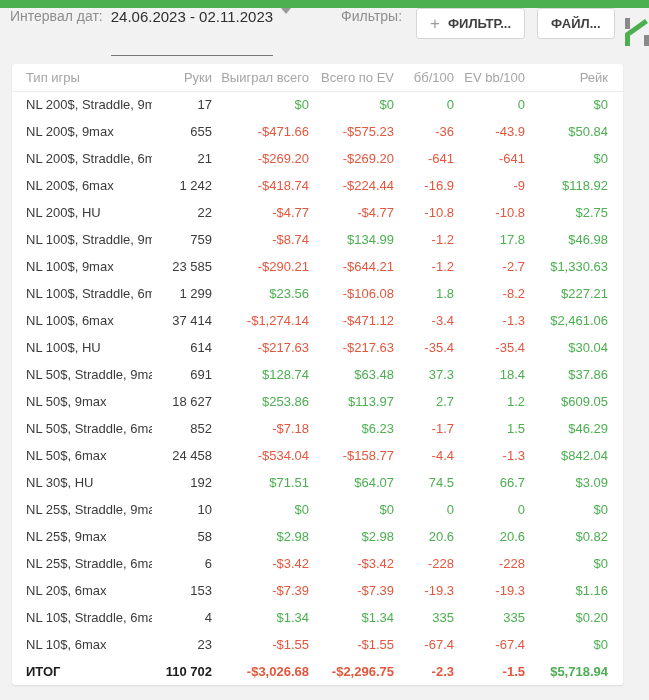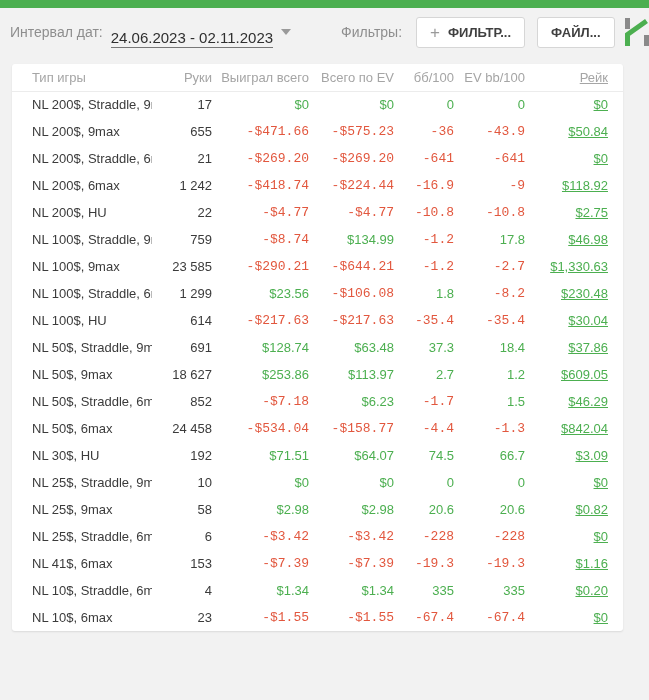--- a/index.html
+++ b/index.html
@@ -14,34 +14,32 @@
     background:#f2f2f2;
     font-family:"Liberation Sans", sans-serif;
     color:#3b3b3b;
     position:relative;
   }
   .top-strip{height:8px;background:var(--accent);}
   
   .toolbar{
     height:48px;
     display:flex;
-    align-items:center;
     padding-left:10px;
     white-space:nowrap;
     overflow:hidden;
   }
   .muted-label{font-size:14px;color:#8e8e8e;}
   .date-value{
     margin-left:8px;
     font-size:15px;
     color:#2f2f2f;
     border-bottom:1px solid #777;
     padding-bottom:1px;
     cursor:pointer;
-    margin-top:13px;
   }
   .caret{
     width:0;height:0;margin-left:8px;
     border-left:5px solid transparent;
     border-right:5px solid transparent;
     border-top:6px solid #9a9a9a;
     display:inline-block;
   }
   .filters-label{margin-left:50px;}
   .btn{
@@ -98,31 +96,31 @@
     table-layout:fixed;
   }
   th,td{
     font-size:13px;
     text-align:right;
     height:27px;
     padding:0;
     overflow:hidden;
     white-space:nowrap;
   }
-  th:first-child,td:first-child{text-align:left;padding-left:20px;margin-top:44px;}
-  th:last-child,td:last-child{padding-right:15px;text-decoration:underline;}
+  th:first-child,td:first-child{text-align:left;padding-left:14px;margin-top:44px;}
+  th:last-child,td:last-child{padding-right:15px;}
   thead th{
     color:var(--hdr);
     font-weight:normal;
     border-bottom:1px solid #ececec;
     cursor:pointer;
   }
   td{color:#3b3b3b;}
   td.pos{color:var(--pos);}
-  td.neg{color:var(--neg);font-family:Liberation Mono, monospace;}
+  td.neg{color:var(--neg);}
   tr.total td{font-weight:bold;}
   tr.total td:first-child,
   tr.total td:nth-child(2){color:#1c1c1c;}
 </style>
 </head>
 <body>
 
 <div class="top-strip"></div>
 
 <div class="toolbar">
@@ -237,21 +235,30 @@
           <td class="neg">-2.7</td>
           <td class="pos">$1,330.63</td>
         </tr>
         <tr>
           <td>NL 100$, Straddle, 6max</td>
           <td>1 299</td>
           <td class="pos">$23.56</td>
           <td class="neg">-$106.08</td>
           <td class="pos">1.8</td>
           <td class="neg">-8.2</td>
-          <td class="pos">$230.48</td>
+          <td class="pos">$227.21</td>
+        </tr>
+        <tr>
+          <td>NL 100$, 6max</td>
+          <td>37 414</td>
+          <td class="neg">-$1,274.14</td>
+          <td class="neg">-$471.12</td>
+          <td class="neg">-3.4</td>
+          <td class="neg">-1.3</td>
+          <td class="pos">$2,461.06</td>
         </tr>
         <tr>
           <td>NL 100$, HU</td>
           <td>614</td>
           <td class="neg">-$217.63</td>
           <td class="neg">-$217.63</td>
           <td class="neg">-35.4</td>
           <td class="neg">-35.4</td>
           <td class="pos">$30.04</td>
         </tr>
@@ -321,21 +328,21 @@
         <tr>
           <td>NL 25$, Straddle, 6max</td>
           <td>6</td>
           <td class="neg">-$3.42</td>
           <td class="neg">-$3.42</td>
           <td class="neg">-228</td>
           <td class="neg">-228</td>
           <td class="pos">$0</td>
         </tr>
         <tr>
-          <td>NL 41$, 6max</td>
+          <td>NL 20$, 6max</td>
           <td>153</td>
           <td class="neg">-$7.39</td>
           <td class="neg">-$7.39</td>
           <td class="neg">-19.3</td>
           <td class="neg">-19.3</td>
           <td class="pos">$1.16</td>
         </tr>
         <tr>
           <td>NL 10$, Straddle, 6max</td>
           <td>4</td>
@@ -347,15 +354,24 @@
         </tr>
         <tr>
           <td>NL 10$, 6max</td>
           <td>23</td>
           <td class="neg">-$1.55</td>
           <td class="neg">-$1.55</td>
           <td class="neg">-67.4</td>
           <td class="neg">-67.4</td>
           <td class="pos">$0</td>
         </tr>
+        <tr class="total">
+          <td>ИТОГ</td>
+          <td>110 702</td>
+          <td class="neg">-$3,026.68</td>
+          <td class="neg">-$2,296.75</td>
+          <td class="neg">-2.3</td>
+          <td class="neg">-1.5</td>
+          <td class="pos">$5,718.94</td>
+        </tr>
       </tbody>
   </table>
 </div>
 
 </body></html>

